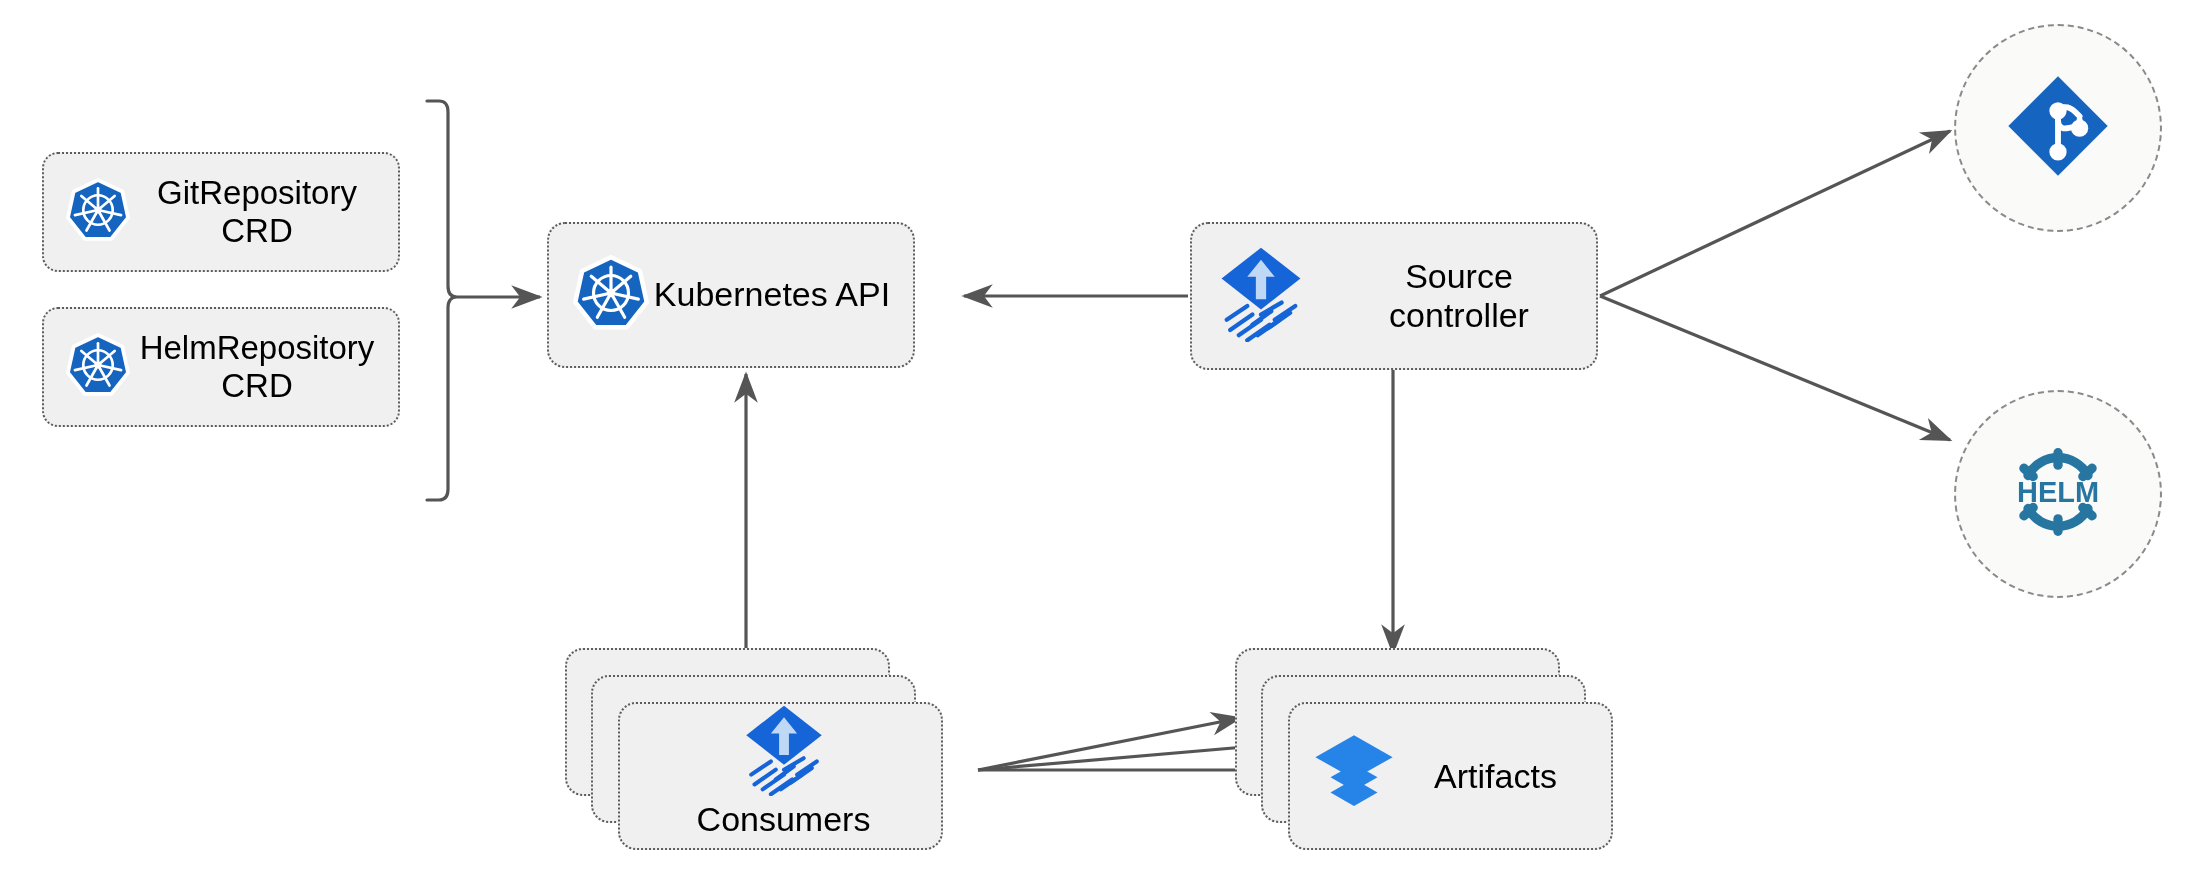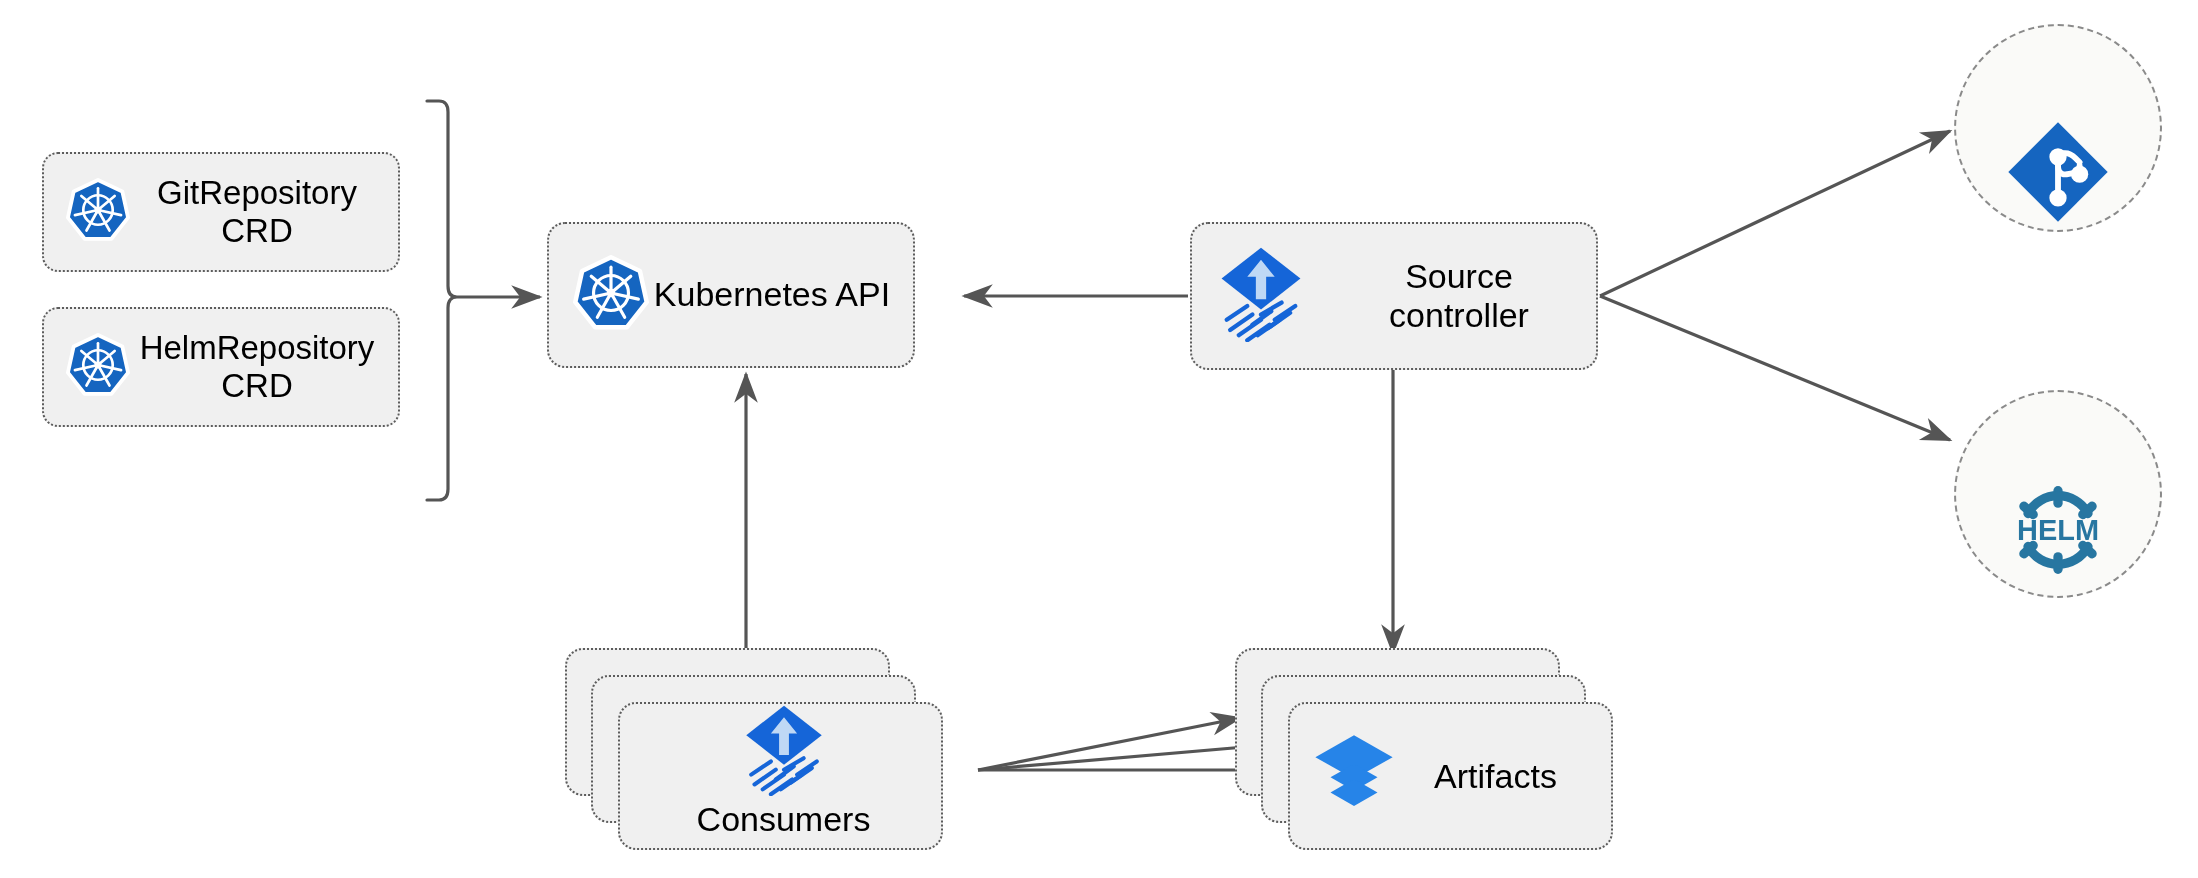--- a/index.html
+++ b/index.html
@@ -112,21 +112,21 @@
 
   
   .circle {
     position: absolute;
     width: 208px; height: 208px;
     border: 2px dashed #8A8A8A;
     border-radius: 50%;
     background: #FAFAF8;
     box-sizing: border-box;
     display: flex;
-    align-items: flex-end;
+    align-items: center;
     justify-content: center;
   }
   .circle-git  { left: 1954px; top: 24px; }
   .circle-helm { left: 1954px; top: 390px; }
 </style>
 </head>
 <body>
 
 <div id="stage">
 

